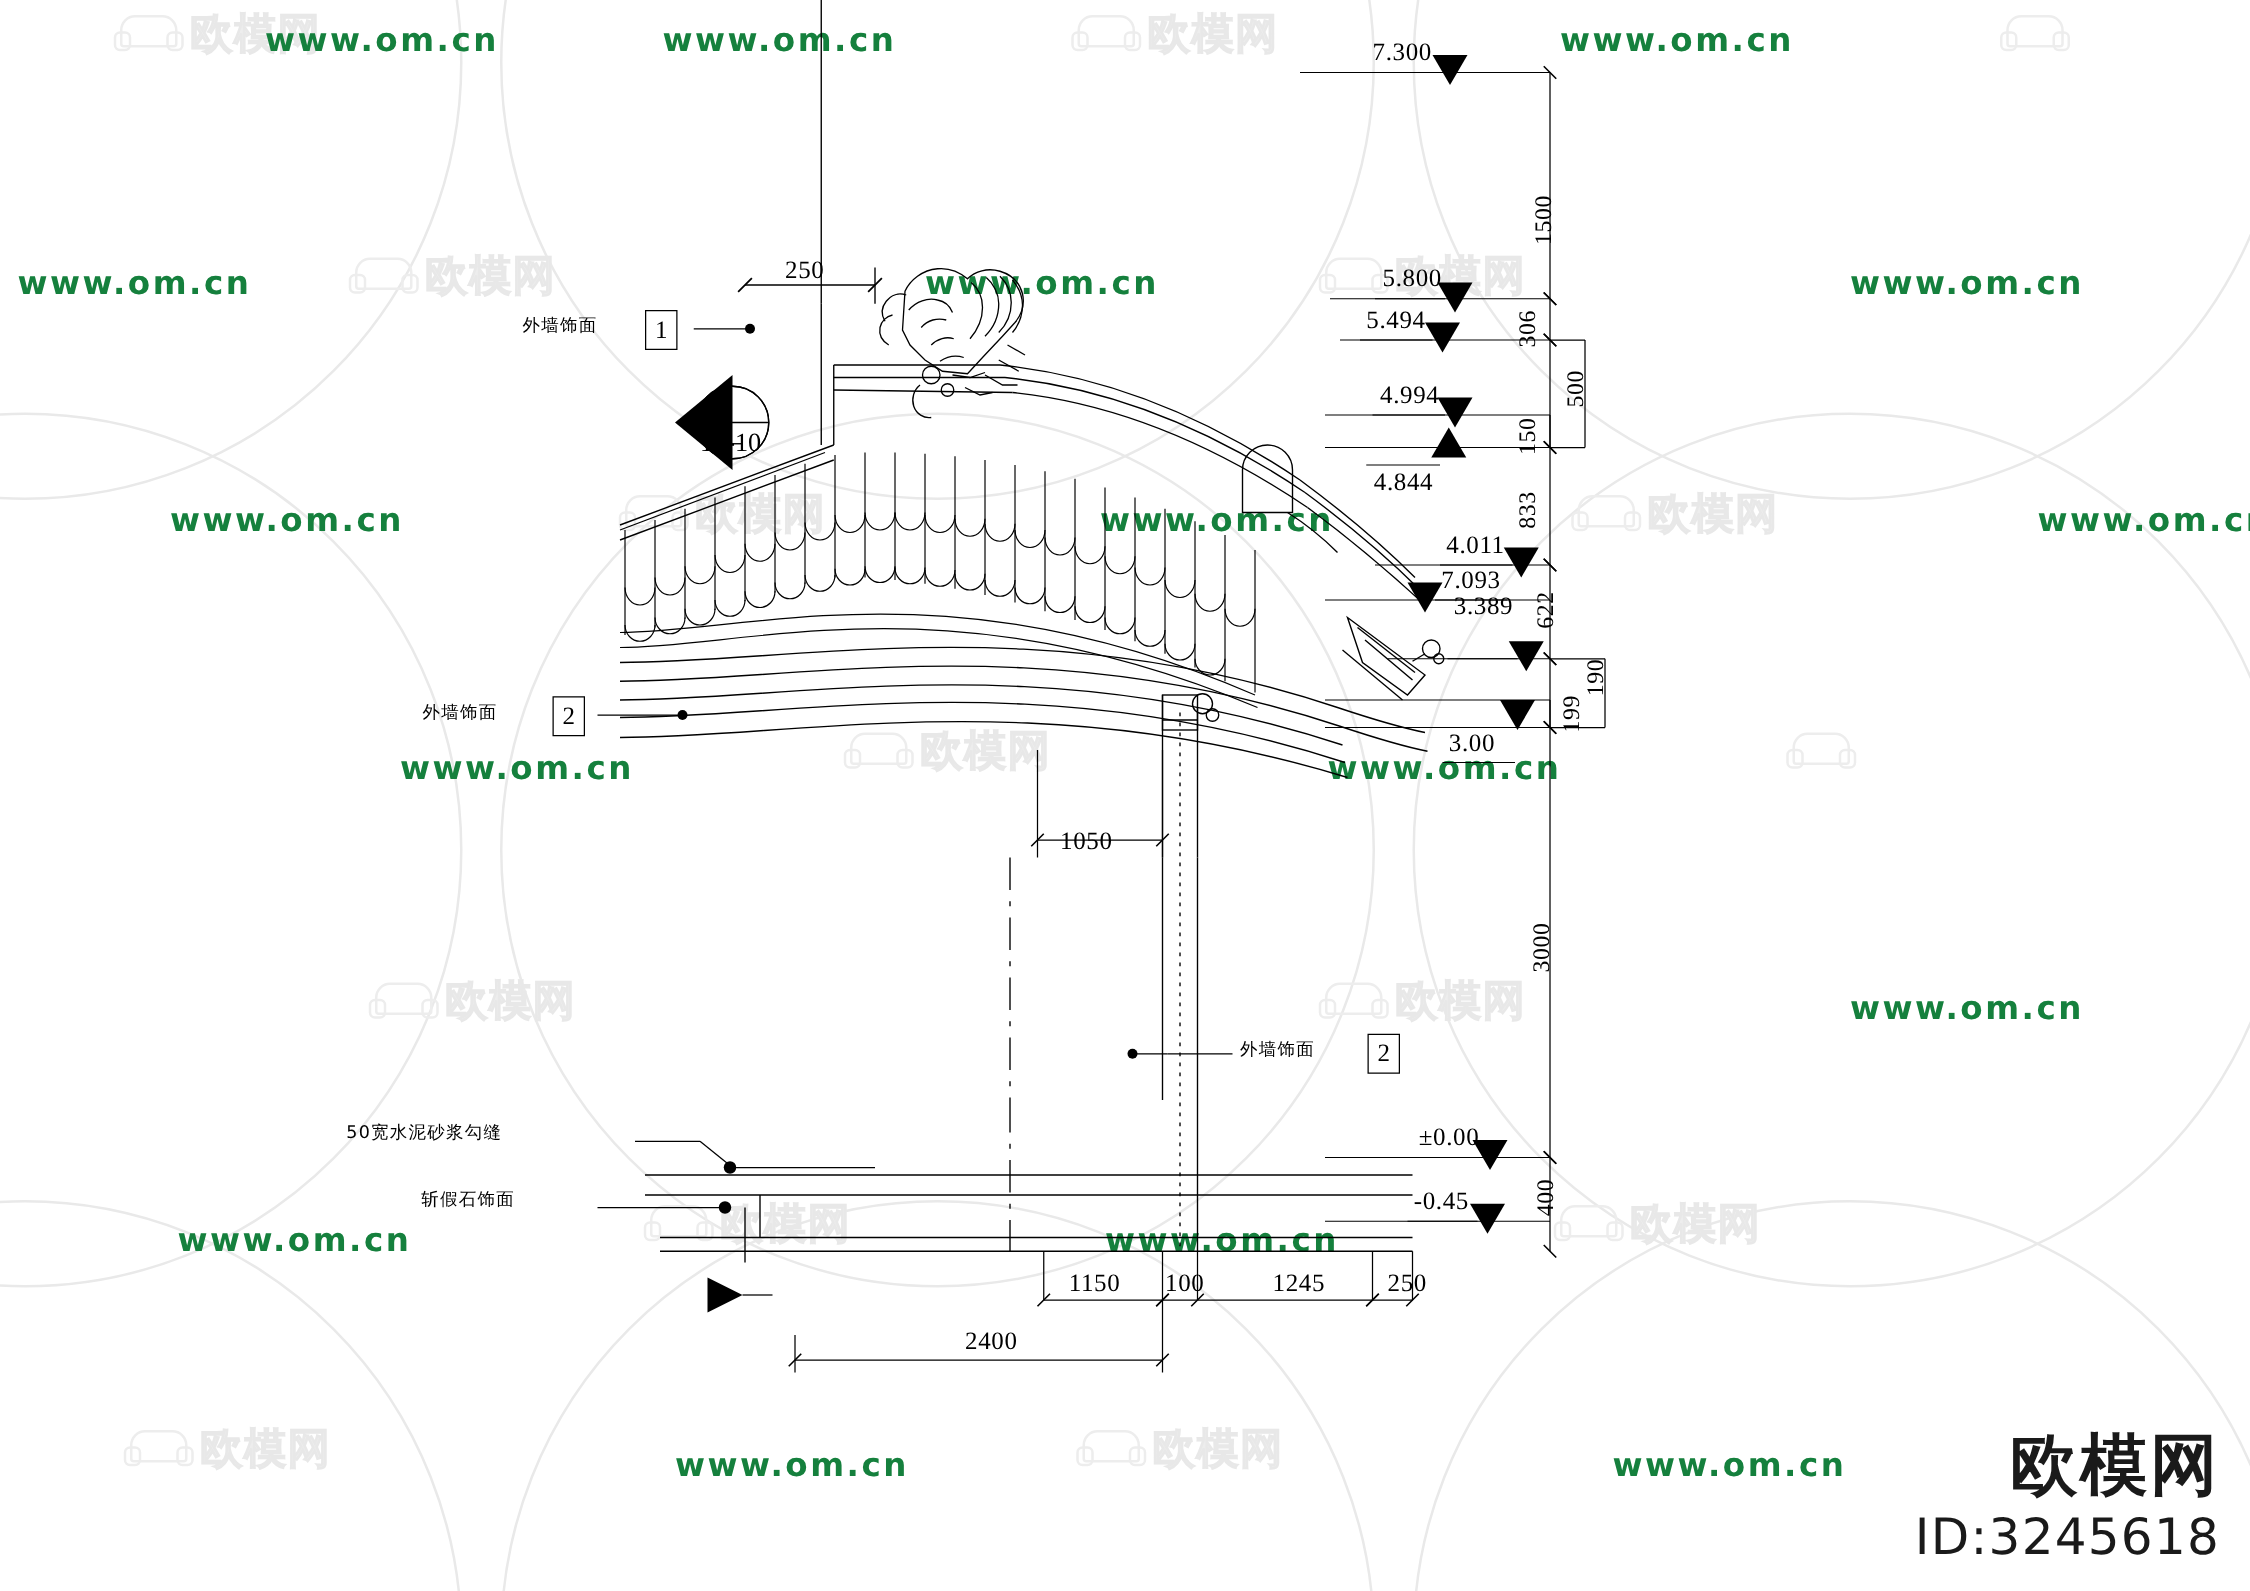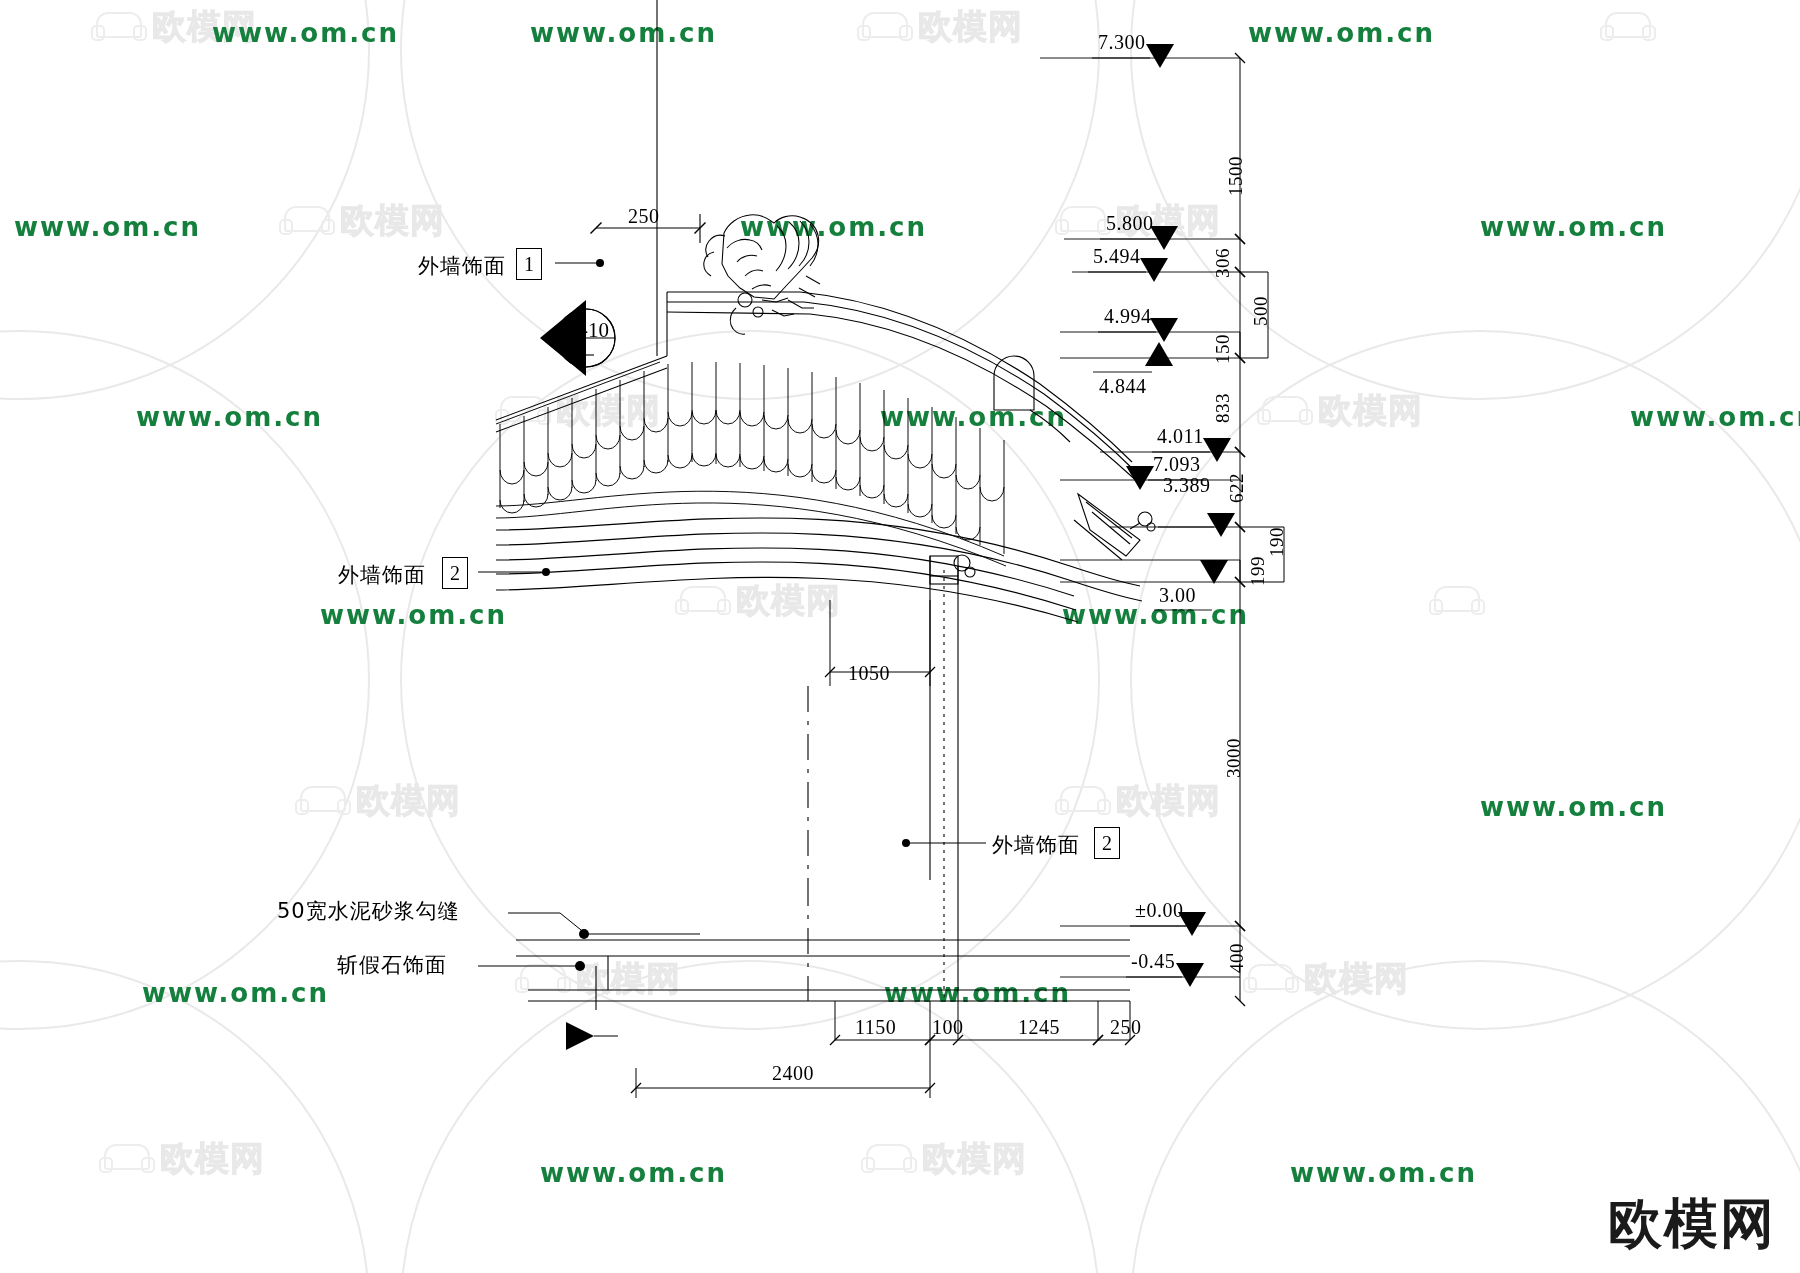--- a/index.html
+++ b/index.html
@@ -69,21 +69,21 @@
   
   .lbl {
     position: absolute;
     color: #000;
     white-space: nowrap;
     z-index: 5;
     font-family: "Liberation Serif", serif;
   }
   .cn {
     font-family: "DejaVu Sans", sans-serif;
-    font-size: 21px;
+    font-size: 14px;
     letter-spacing: 1px;
   }
   .num { font-size: 20px; letter-spacing: 0.5px; }
   .num-sm { font-size: 19px; letter-spacing: 0.5px; }
   .rot {
     transform-origin: 50% 50%;
     transform: rotate(-90deg);
   }
   .boxnum {
     position: absolute;
@@ -95,20 +95,21 @@
     z-index: 5;
     font-family: "Liberation Serif", serif;
     background: #fff;
   }
   .secmark {
     position: absolute;
     z-index: 5;
     font-size: 21px;
     font-family: "Liberation Serif", serif;
     letter-spacing: 0px;
+    margin-top: 24px;
   }
 
   
   #brand {
     position: absolute;
     right: 24px; bottom: 20px;
     z-index: 9;
     text-align: right;
     color: #1a1a1a;
   }
@@ -531,15 +532,16 @@
   <div class="lbl num" style="left:628px; top:205px;">250</div>
   <div class="lbl num" style="left:848px; top:662px;">1050</div>
   <div class="lbl num" style="left:855px; top:1016px;">1150</div>
   <div class="lbl num" style="left:932px; top:1016px;">100</div>
   <div class="lbl num" style="left:1018px; top:1016px;">1245</div>
   <div class="lbl num" style="left:1110px; top:1016px;">250</div>
   <div class="lbl num" style="left:772px; top:1062px;">2400</div>
 
   <div id="brand">
     <div class="bname">欧模网</div>
+    <div class="bid">ID:3245618</div>
   </div>
 
 </div>
 
 </body></html>

